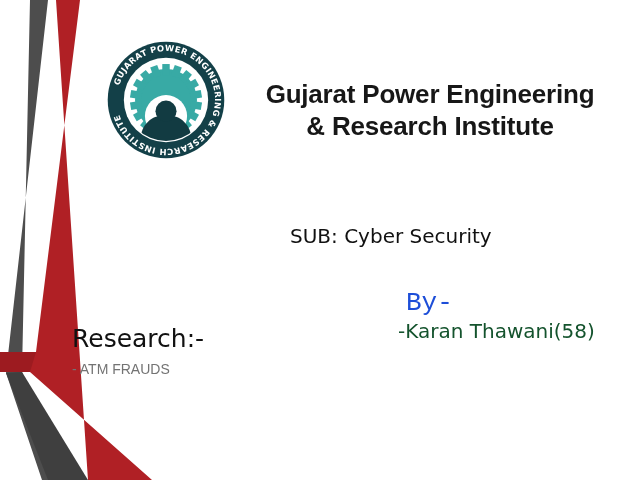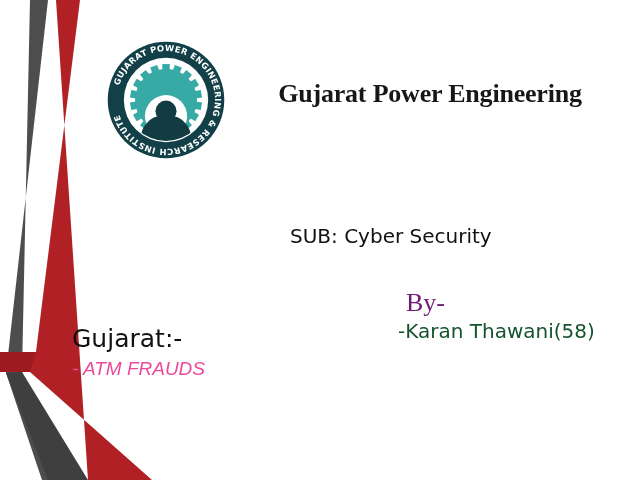--- a/index.html
+++ b/index.html
@@ -33,21 +33,21 @@
     height: 124px;
   }
 
   
   #inst-title {
     position: absolute;
     left: 244px;
     top: 78px;
     width: 372px;
     text-align: center;
-    font-family: Liberation Serif, serif;
+    font-family: Liberation Sans, sans-serif;
     font-weight: bold;
     font-size: 26px;
     line-height: 32px;
     color: #171717;
     letter-spacing: -0.2px;
   }
   #inst-title .l2 { display: block; }
 
   
   #subject {
@@ -61,23 +61,23 @@
     margin-left: 48px;
   }
 
   
   #by-block {
     position: absolute;
     left: 398px;
     top: 288px;
   }
   #by-label {
-    font-family: Liberation Serif, serif;
+    font-family: Liberation Mono, monospace;
     font-size: 26px;
-    color: #701a75;
+    color: #1d4ed8;
     line-height: 30px;
     padding-left: 8px;
   }
   #by-name {
     font-family: "DejaVu Sans", sans-serif;
     font-size: 20px;
     color: #14532d;
     line-height: 26px;
     white-space: nowrap;
   }
@@ -90,26 +90,25 @@
   }
   #contents-heading {
     font-family: "DejaVu Sans", sans-serif;
     font-size: 25px;
     color: #111111;
     line-height: 30px;
     white-space: nowrap;
   }
   #contents-item {
     font-family: "Liberation Sans", sans-serif;
-    font-size: 19px;
-    color: #ec4899;
+    font-size: 14px;
+    color: #737373;
     line-height: 26px;
     white-space: nowrap;
     margin-top: 2px;
-    font-style: italic;
   }
 </style>
 </head>
 <body>
 
 <div id="slide">
 
   <svg id="ribbons" viewBox="0 0 640 480" width="640" height="480" preserveAspectRatio="none">
 
     <polygon fill="#4d4d4d" points="30,0 48,0 6,373 42,480 62,480 22,372"></polygon>
@@ -198,27 +197,28 @@
 
       <circle cx="100" cy="126" r="34" fill="#ffffff"></circle>
 
       <path fill="#123b42" d="M 58,170 C 58,140 76,124 100,124 C 124,124 142,140 142,170 Z"></path>
       <circle cx="100" cy="118" r="17" fill="#123b42"></circle>
     </g>
   </svg>
 
   <div id="inst-title">
     <span class="l1">Gujarat Power Engineering</span>
+    <span class="l2">&amp; Research Institute</span>
   </div>
 
   <div id="subject">SUB: Cyber Security</div>
 
   <div id="by-block">
     <div id="by-label">By-</div>
     <div id="by-name">-Karan Thawani(58)</div>
   </div>
 
   <div id="contents-block">
-    <div id="contents-heading">Gujarat:-</div>
+    <div id="contents-heading">Research:-</div>
     <div id="contents-item">- ATM FRAUDS</div>
   </div>
 
 </div>
 
 </body></html>

